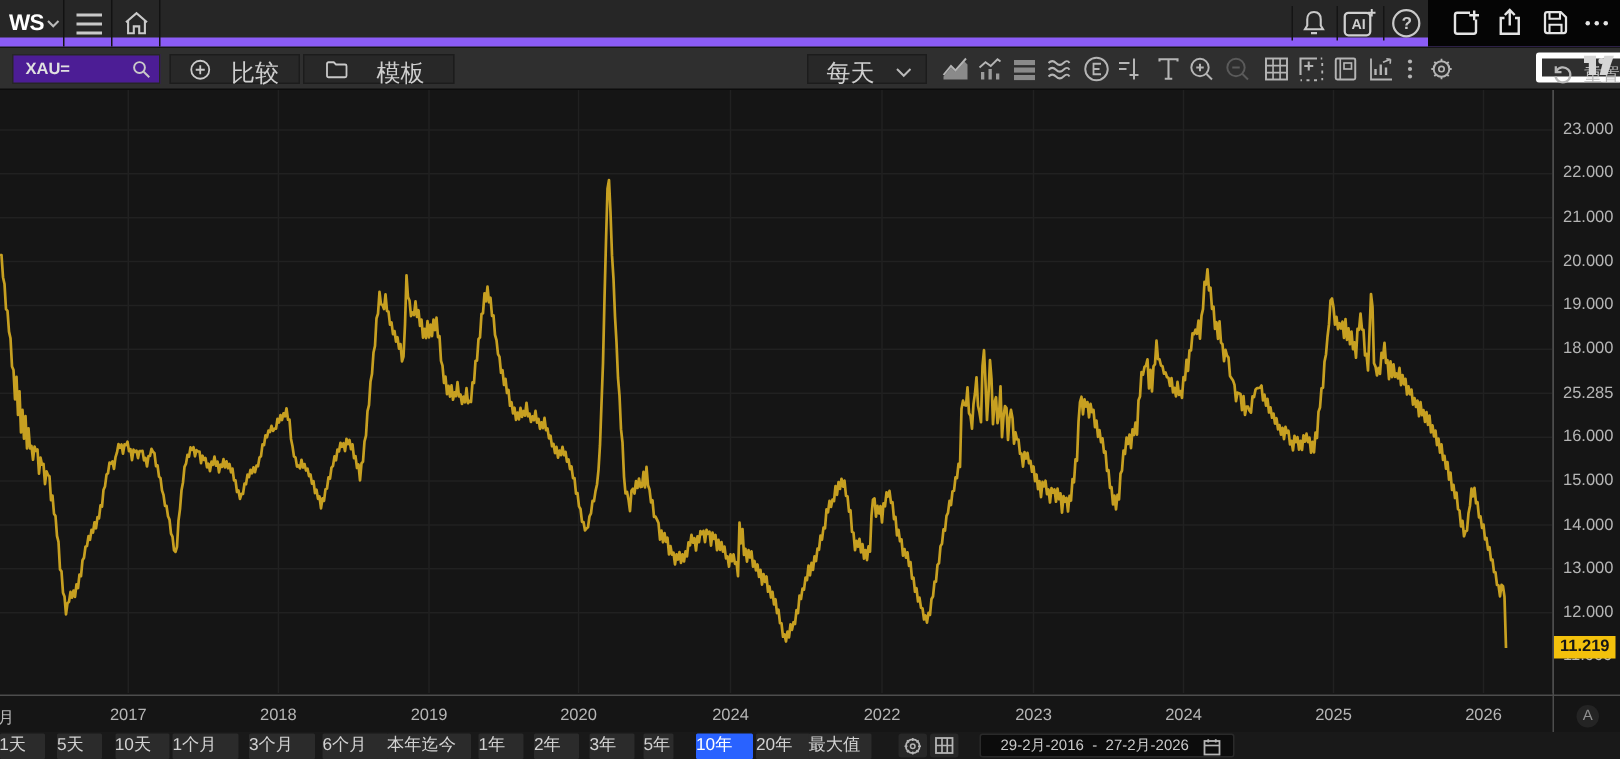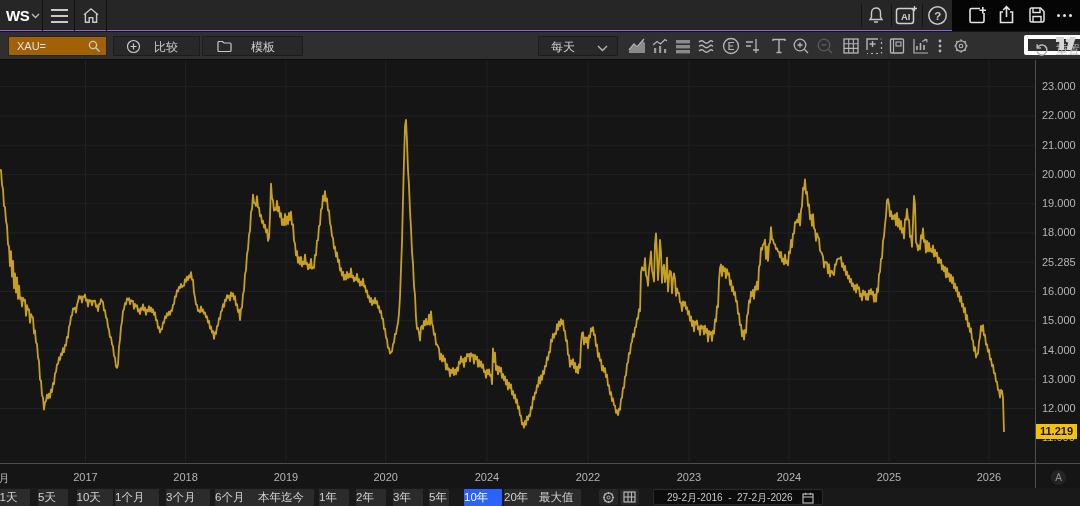--- a/index.html
+++ b/index.html
@@ -1,33 +1,33 @@
 <!DOCTYPE html>
 <html><head><meta charset="utf-8">
 <style>
 *{margin:0;padding:0;box-sizing:border-box}
 html,body{width:1080px;height:506px;overflow:hidden;background:#151515;font-family:"Liberation Sans",sans-serif;}
 #app{position:relative;width:1080px;height:506px}
 
-#topbar{position:absolute;left:0;top:0;width:1080px;height:31px;background:#262626;border-bottom:1px solid #8b5cf6}
+#topbar{position:absolute;left:0;top:0;width:1080px;height:31px;background:#262626;border-bottom:6px solid #8b5cf6}
 .tsec{position:absolute;top:0;height:31px;border-right:1px solid #121212}
 #ws{left:0;width:43px}
 #wst{position:absolute;left:6px;top:7px;color:#fff;font-size:15px;font-weight:bold;letter-spacing:-.5px}
 #wsc{position:absolute;left:31px;top:13px}
 #hamsec{left:43px;width:32px}
 .hbar{position:absolute;left:8px;width:17px;height:2px;background:#c9c9c9}
 #homesec{left:75px;width:32px}
 #sbox{position:absolute;left:107px;top:3px;width:656px;height:25px;background:#0a0a0a;border:1px solid #3c3c3c}
 #stxt{position:absolute;left:23px;top:5px;color:#e3e3e3;font-size:11.5px;font-weight:bold;transform:scaleX(0.8);transform-origin:left center;letter-spacing:0.2px}
 #rblack{position:absolute;left:952px;top:0;width:128px;height:31px;background:#050505}
 .icon{position:absolute;color:#c9c9c9}
 
 #tb2{position:absolute;left:0;top:32px;width:1080px;height:28px;background:#2f2f2f;border-bottom:1px solid #0c0c0c}
-.t2btn{position:absolute;top:4px;height:20px;background:#282828;border:1px solid #1c1c1c;color:#cfcfcf;font-size:12px}
-#xinput{position:absolute;left:8px;top:4px;width:99px;height:20px;background:#a16207;border:1px solid #262626;color:#e0e0e0;font-size:11px;font-weight:normal;line-height:19px;padding-left:8px}
+.t2btn{position:absolute;top:4px;height:20px;background:#282828;border:1px solid #1c1c1c;color:#cfcfcf;font-size:16px}
+#xinput{position:absolute;left:8px;top:4px;width:99px;height:20px;background:#4c1d95;border:1px solid #262626;color:#e0e0e0;font-size:11px;font-weight:bold;line-height:19px;padding-left:8px}
 .ddc{position:absolute;top:8px}
 
 #chart{position:absolute;left:0;top:60px;width:1035px;height:402px;background:#151515}
 #legend{position:absolute;left:8px;top:68px;font-size:10.6px;letter-spacing:-0.26px;color:#d6d6d6;white-space:nowrap}
 #legend b{color:#f2c230;font-weight:normal;margin-left:8px;letter-spacing:0}
 #pscale{position:absolute;left:1035px;top:60px;width:45px;height:402px;background:#151515;border-left:1px solid #4d4d4d}
 .pl{position:absolute;left:6px;font-size:11px;color:#b5b5b5}
 #ptag{position:absolute;left:1036px;top:424px;width:41px;height:15px;background:#f3c10c;color:#161616;font-size:11px;font-weight:bold;text-align:center;line-height:15px}
 
 #xaxis{position:absolute;left:0;top:463px;width:1080px;height:25px;background:#151515;border-top:1px solid #4d4d4d}

